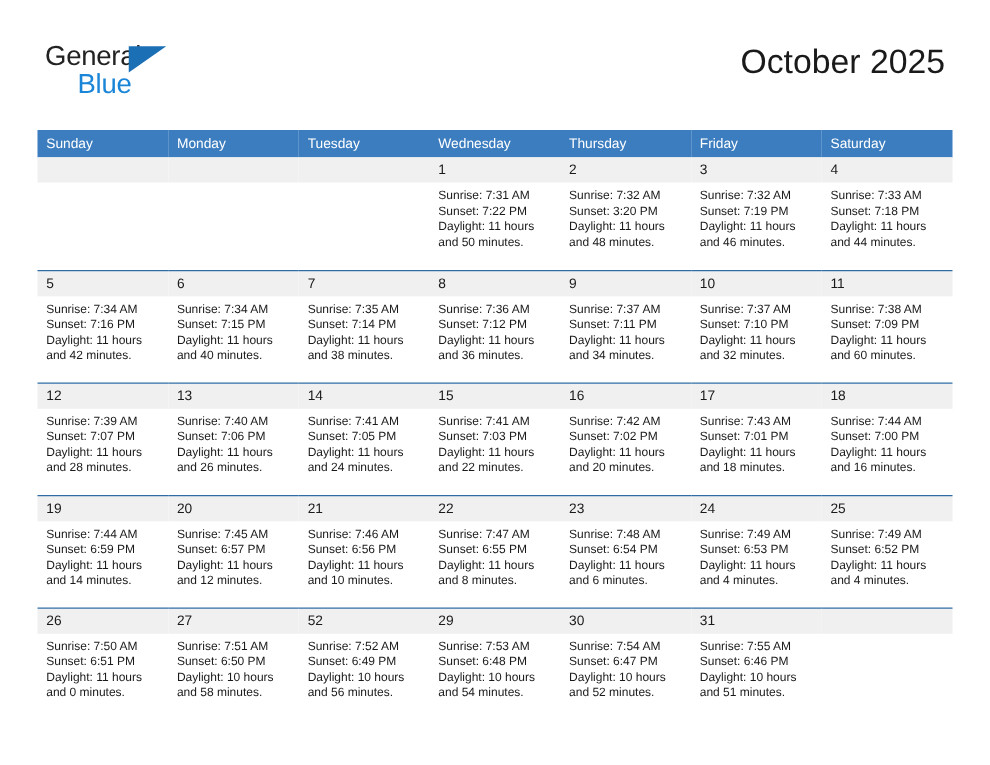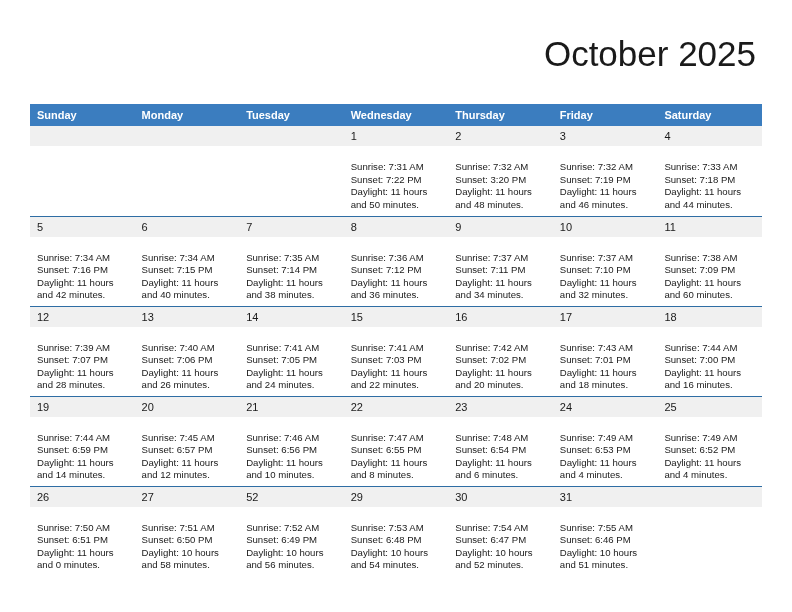--- a/index.html
+++ b/index.html
@@ -47,21 +47,21 @@
   .logo-row2 {
     position: absolute;
     left: 26px; top: 22px;
     font-size: 22px;
     color: #1b86d8;
     letter-spacing: -0.2px;
   }
   .title {
     position: absolute;
     right: 36px; top: 34px;
-    font-size: 35px;
+    font-size: 27px;
     color: #1a1a1a;
     text-align: right;
     white-space: nowrap;
   }
   .subtitle {
     position: absolute;
     right: 36px; top: 77px;
     font-size: 14px;
     color: #1a1a1a;
     text-align: right;
@@ -76,21 +76,21 @@
   }
   table.cal {
     width: 732px;
     border-collapse: collapse;
     table-layout: fixed;
   }
   table.cal th {
     background: #3b7dbf;
     color: #ffffff;
     font-size: 11px;
-    font-weight: bold;
+    font-weight: normal;
     text-align: left;
     padding: 5px 0 5px 7px;
     height: 21px;
     border: none;
   }
   table.cal td {
     vertical-align: top;
     padding: 0;
     border: none;
     border-top: 1.6px solid #2e6da4;
@@ -107,30 +107,34 @@
     padding: 4px 0 4px 7px;
     height: 20px;
     line-height: 12px;
   }
   .daynum.empty { color: transparent; }
   .cellbody {
     padding: 5px 6px 0 7px;
     font-size: 9.6px;
     line-height: 12.6px;
     color: #1a1a1a;
-    margin-top: 10px;
   }
   .cellbody div { white-space: nowrap; }
 </style>
 </head>
 <body>
 
 <div class="page">
 
   <div class="header">
+    <div class="logo">
+      <span class="logo-row1">General</span>
+      <span class="logo-tri"></span>
+      <span class="logo-row2">Blue</span>
+    </div>
     <div class="title">October 2025</div>
   </div>
 
   <div class="calendar">
     <table class="cal">
       <thead>
         <tr id="hdr-row">
             <th>Sunday</th>
             <th>Monday</th>
             <th>Tuesday</th>

